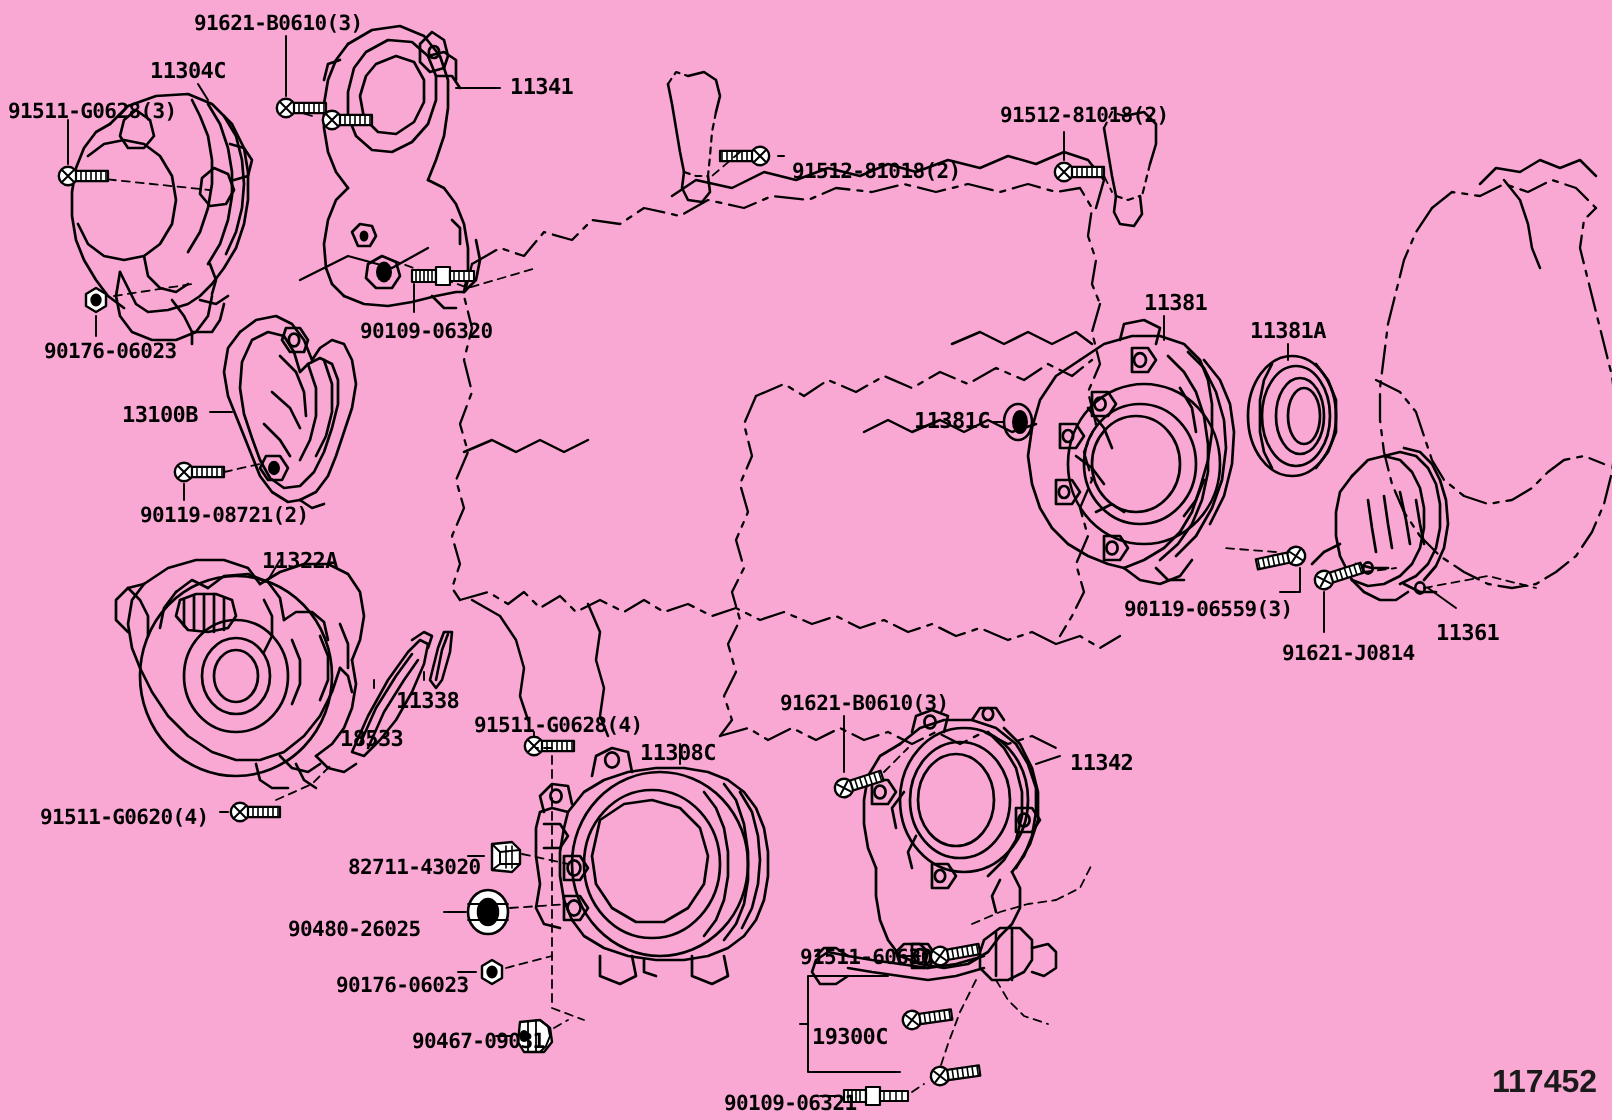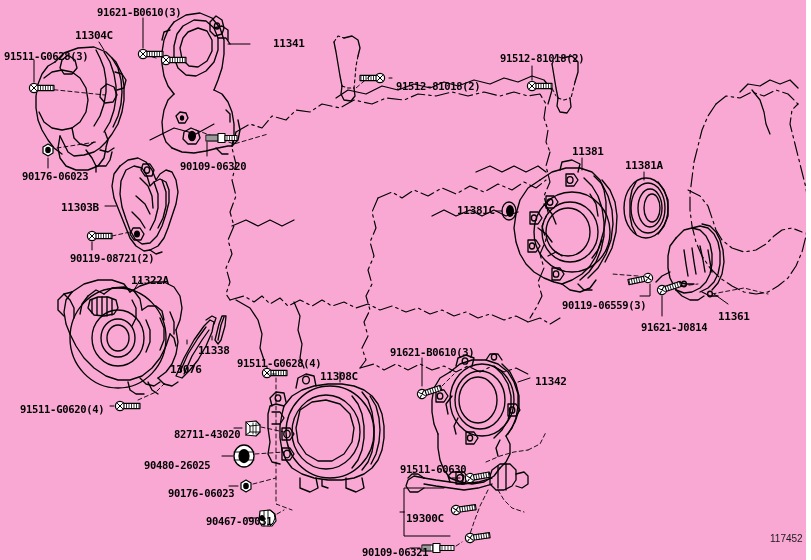--- a/index.html
+++ b/index.html
@@ -32,26 +32,25 @@
     white-space: nowrap;
     letter-spacing: -0.3px;
     line-height: 12px;
   }
   .lbl.small {
     font-size: 10.5px;
   }
   .sheetno {
     position: absolute;
     font-family: "Liberation Sans", sans-serif;
-    font-size: 10px;
-    font-weight: normal;
+    font-size: 16px;
+    font-weight: bold;
     color: #1a1a1a;
     letter-spacing: 0px;
     white-space: nowrap;
-    margin-left: 24px;
   }
 </style>
 </head>
 <body>
 
 <div id="sheet">
 
   <svg id="art" viewBox="0 0 811 560">
     <defs>
       <g id="boltHoriz">
@@ -568,45 +567,45 @@
       </g>
       <path d="M420,548 L410,548" stroke-width="1"></path>
       <path d="M456,546 L462,542" stroke-dasharray="4,3" stroke-width="0.9"></path>
 
     </g>
   </svg>
 
   <div id="label-layer">
       <div class="lbl small" style="left: 97px; top: 6px;">91621-B0610(3)</div>
       <div class="lbl" style="left: 75px; top: 30px;">11304C</div>
-      <div class="lbl" style="left: 273px; top: 38px;">11341</div>
+      <div class="lbl" style="left: 255px; top: 38px;">11341</div>
       <div class="lbl small" style="left: 4px; top: 50px;">91511-G0628(3)</div>
       <div class="lbl small" style="left: 500px; top: 52px;">91512-81018(2)</div>
       <div class="lbl small" style="left: 396px; top: 80px;">91512-81018(2)</div>
       <div class="lbl small" style="left: 22px; top: 170px;">90176-06023</div>
       <div class="lbl small" style="left: 180px; top: 160px;">90109-06320</div>
       <div class="lbl" style="left: 572px; top: 146px;">11381</div>
       <div class="lbl" style="left: 625px; top: 160px;">11381A</div>
-      <div class="lbl" style="left: 61px; top: 202px;">11303B</div>
+      <div class="lbl" style="left: 61px; top: 202px;">13100B</div>
       <div class="lbl" style="left: 457px; top: 205px;">11381C</div>
       <div class="lbl small" style="left: 70px; top: 252px;">90119-08721(2)</div>
       <div class="lbl" style="left: 108px; top: 275px; margin-left: 23px;">11322A</div>
       <div class="lbl small" style="left: 562px; top: 299px;">90119-06559(3)</div>
       <div class="lbl" style="left: 718px; top: 311px;">11361</div>
       <div class="lbl small" style="left: 641px; top: 321px;">91621-J0814</div>
       <div class="lbl" style="left: 198px; top: 345px; text-align: right;">11338</div>
-      <div class="lbl" style="left: 170px; top: 364px;">13076</div>
+      <div class="lbl" style="left: 170px; top: 364px;">18533</div>
       <div class="lbl small" style="left: 237px; top: 357px;">91511-G0628(4)</div>
       <div class="lbl small" style="left: 390px; top: 346px;">91621-B0610(3)</div>
       <div class="lbl" style="left: 320px; top: 371px;">11308C</div>
       <div class="lbl" style="left: 535px; top: 376px;">11342</div>
       <div class="lbl small" style="left: 20px; top: 403px;">91511-G0620(4)</div>
       <div class="lbl small" style="left: 174px; top: 428px;">82711-43020</div>
       <div class="lbl small" style="left: 144px; top: 459px;">90480-26025</div>
-      <div class="lbl small" style="left: 400px; top: 463px;">91511-60630</div>
+      <div class="lbl small" style="left: 400px; top: 473px;">91511-60630</div>
       <div class="lbl small" style="left: 168px; top: 487px;">90176-06023</div>
       <div class="lbl small" style="left: 206px; top: 515px;">90467-09031</div>
       <div class="lbl" style="left: 366px; top: 513px; margin-left: 40px;">19300C</div>
       <div class="lbl small" style="left: 362px; top: 546px;">90109-06321</div>
     </div>
 
   <div class="sheetno" style="left:746px; top:533px;">117452</div>
 
 </div>
 

